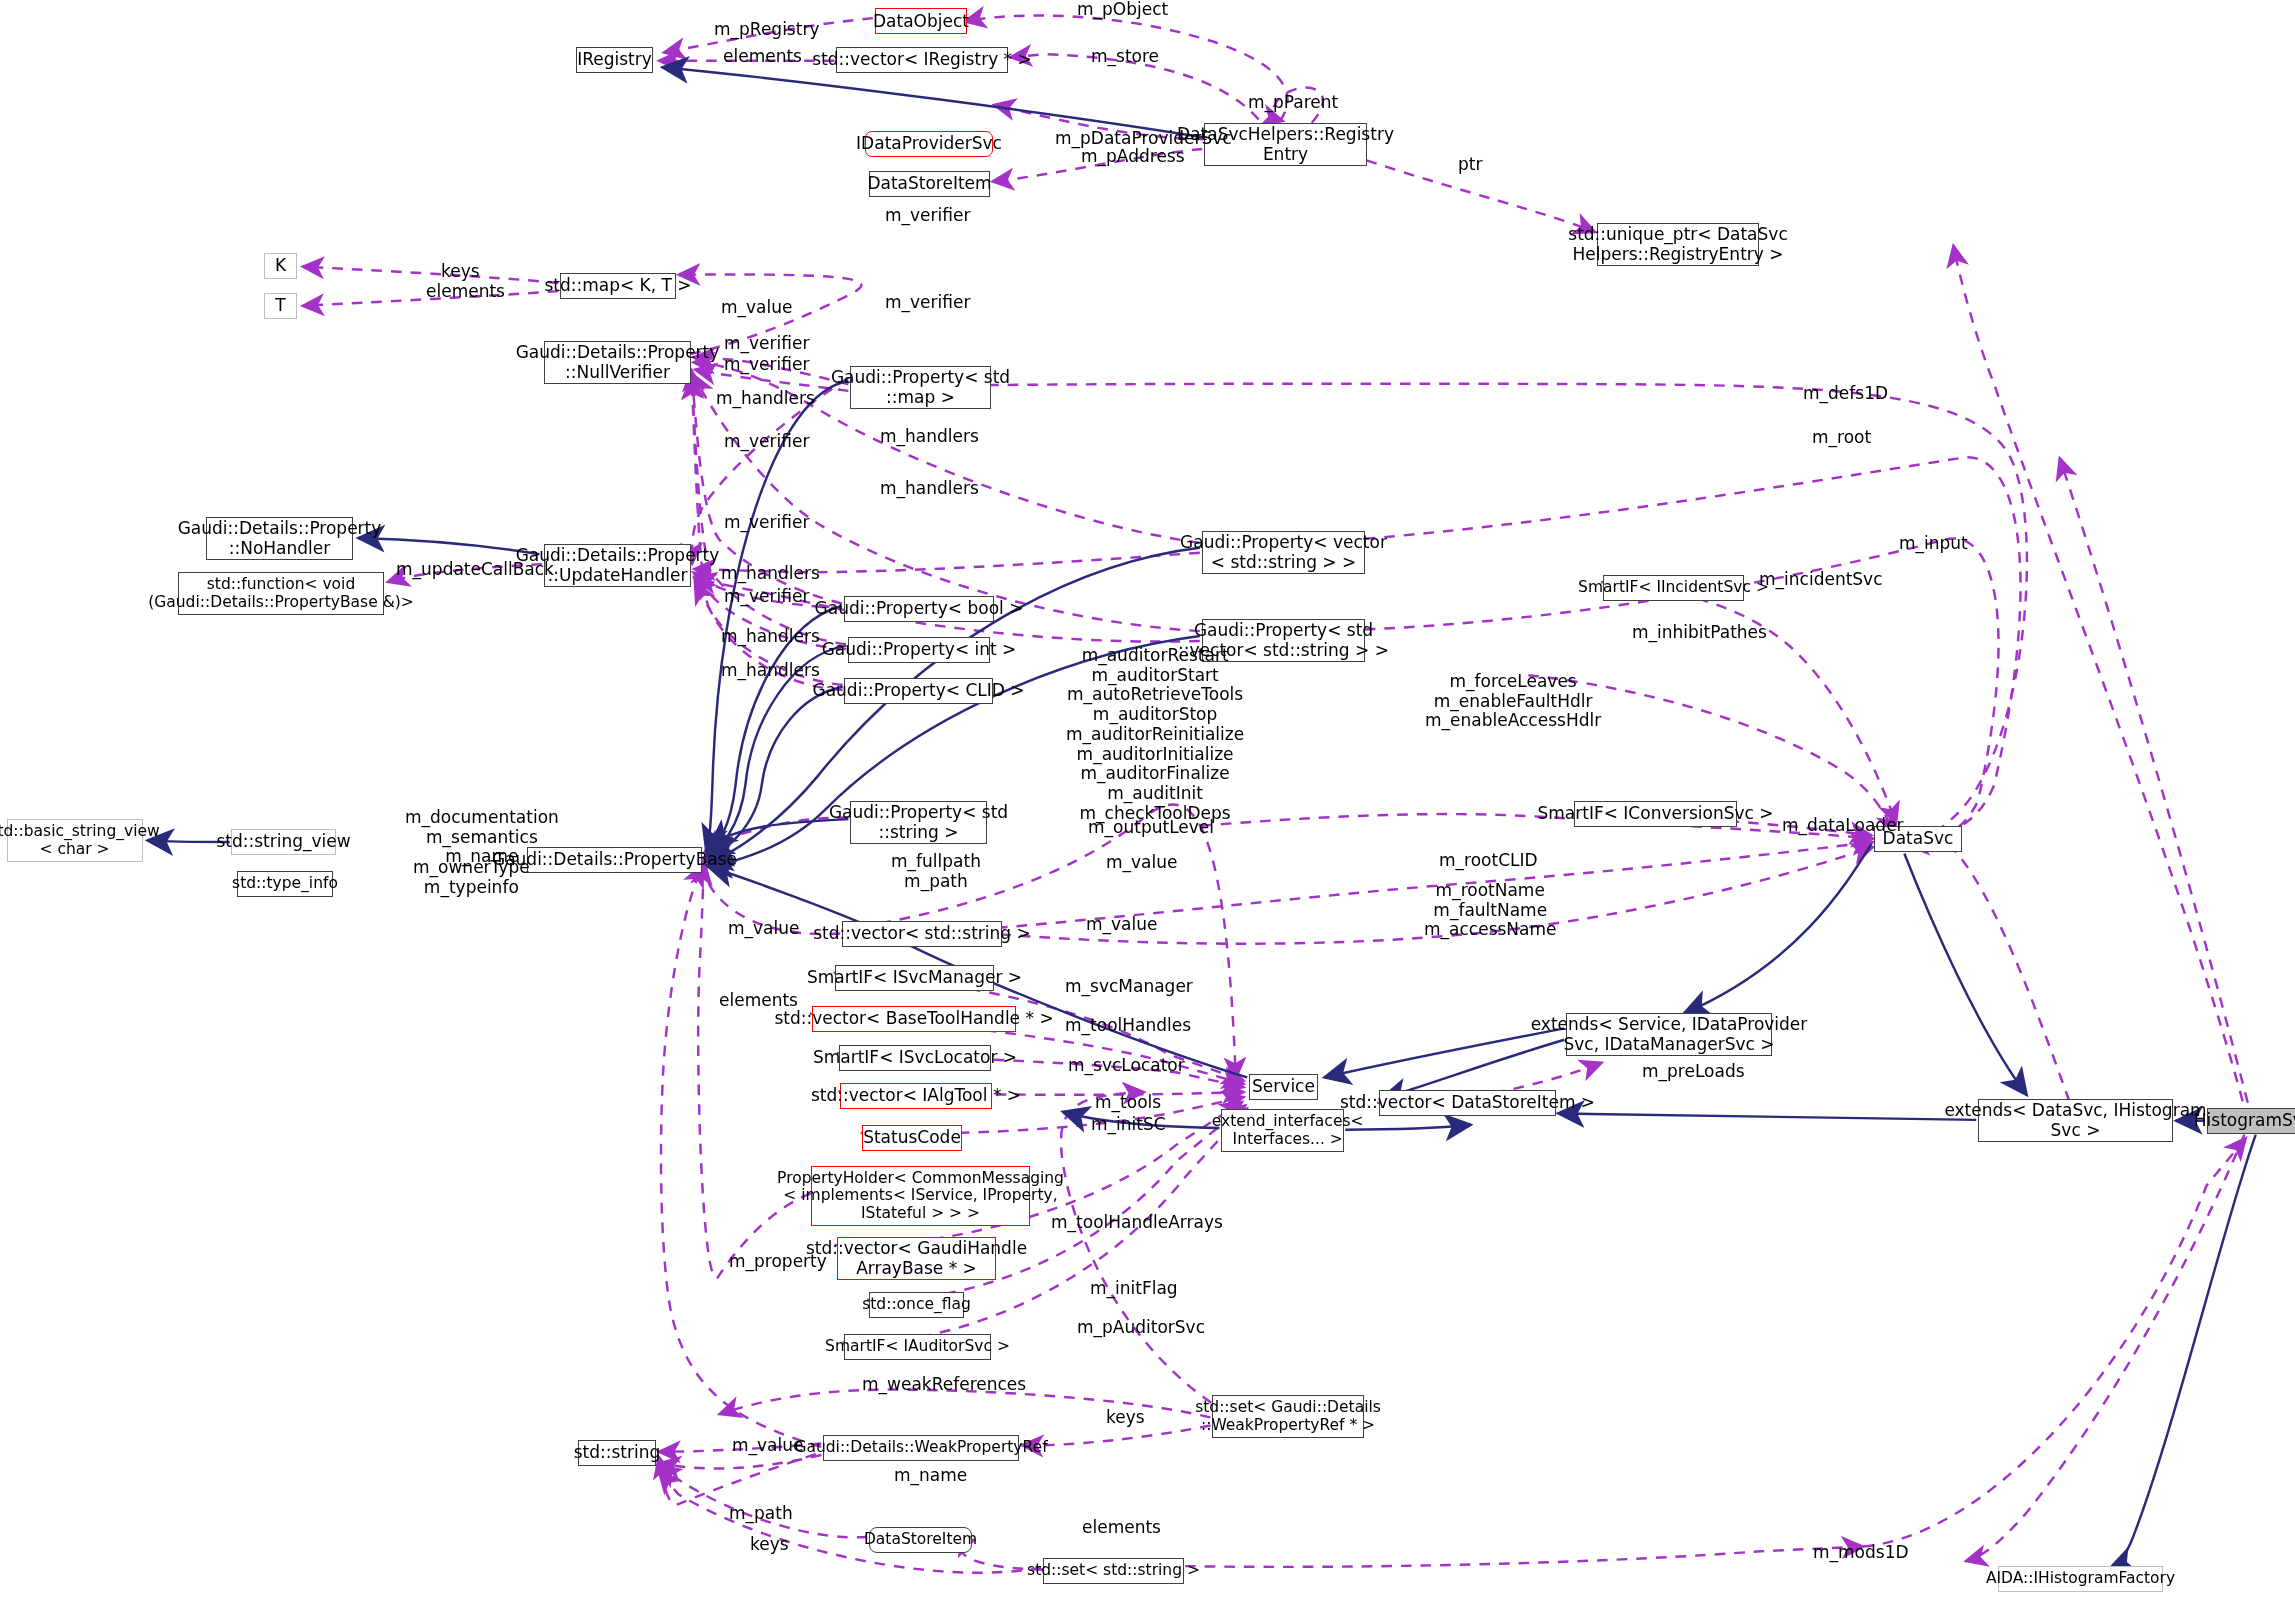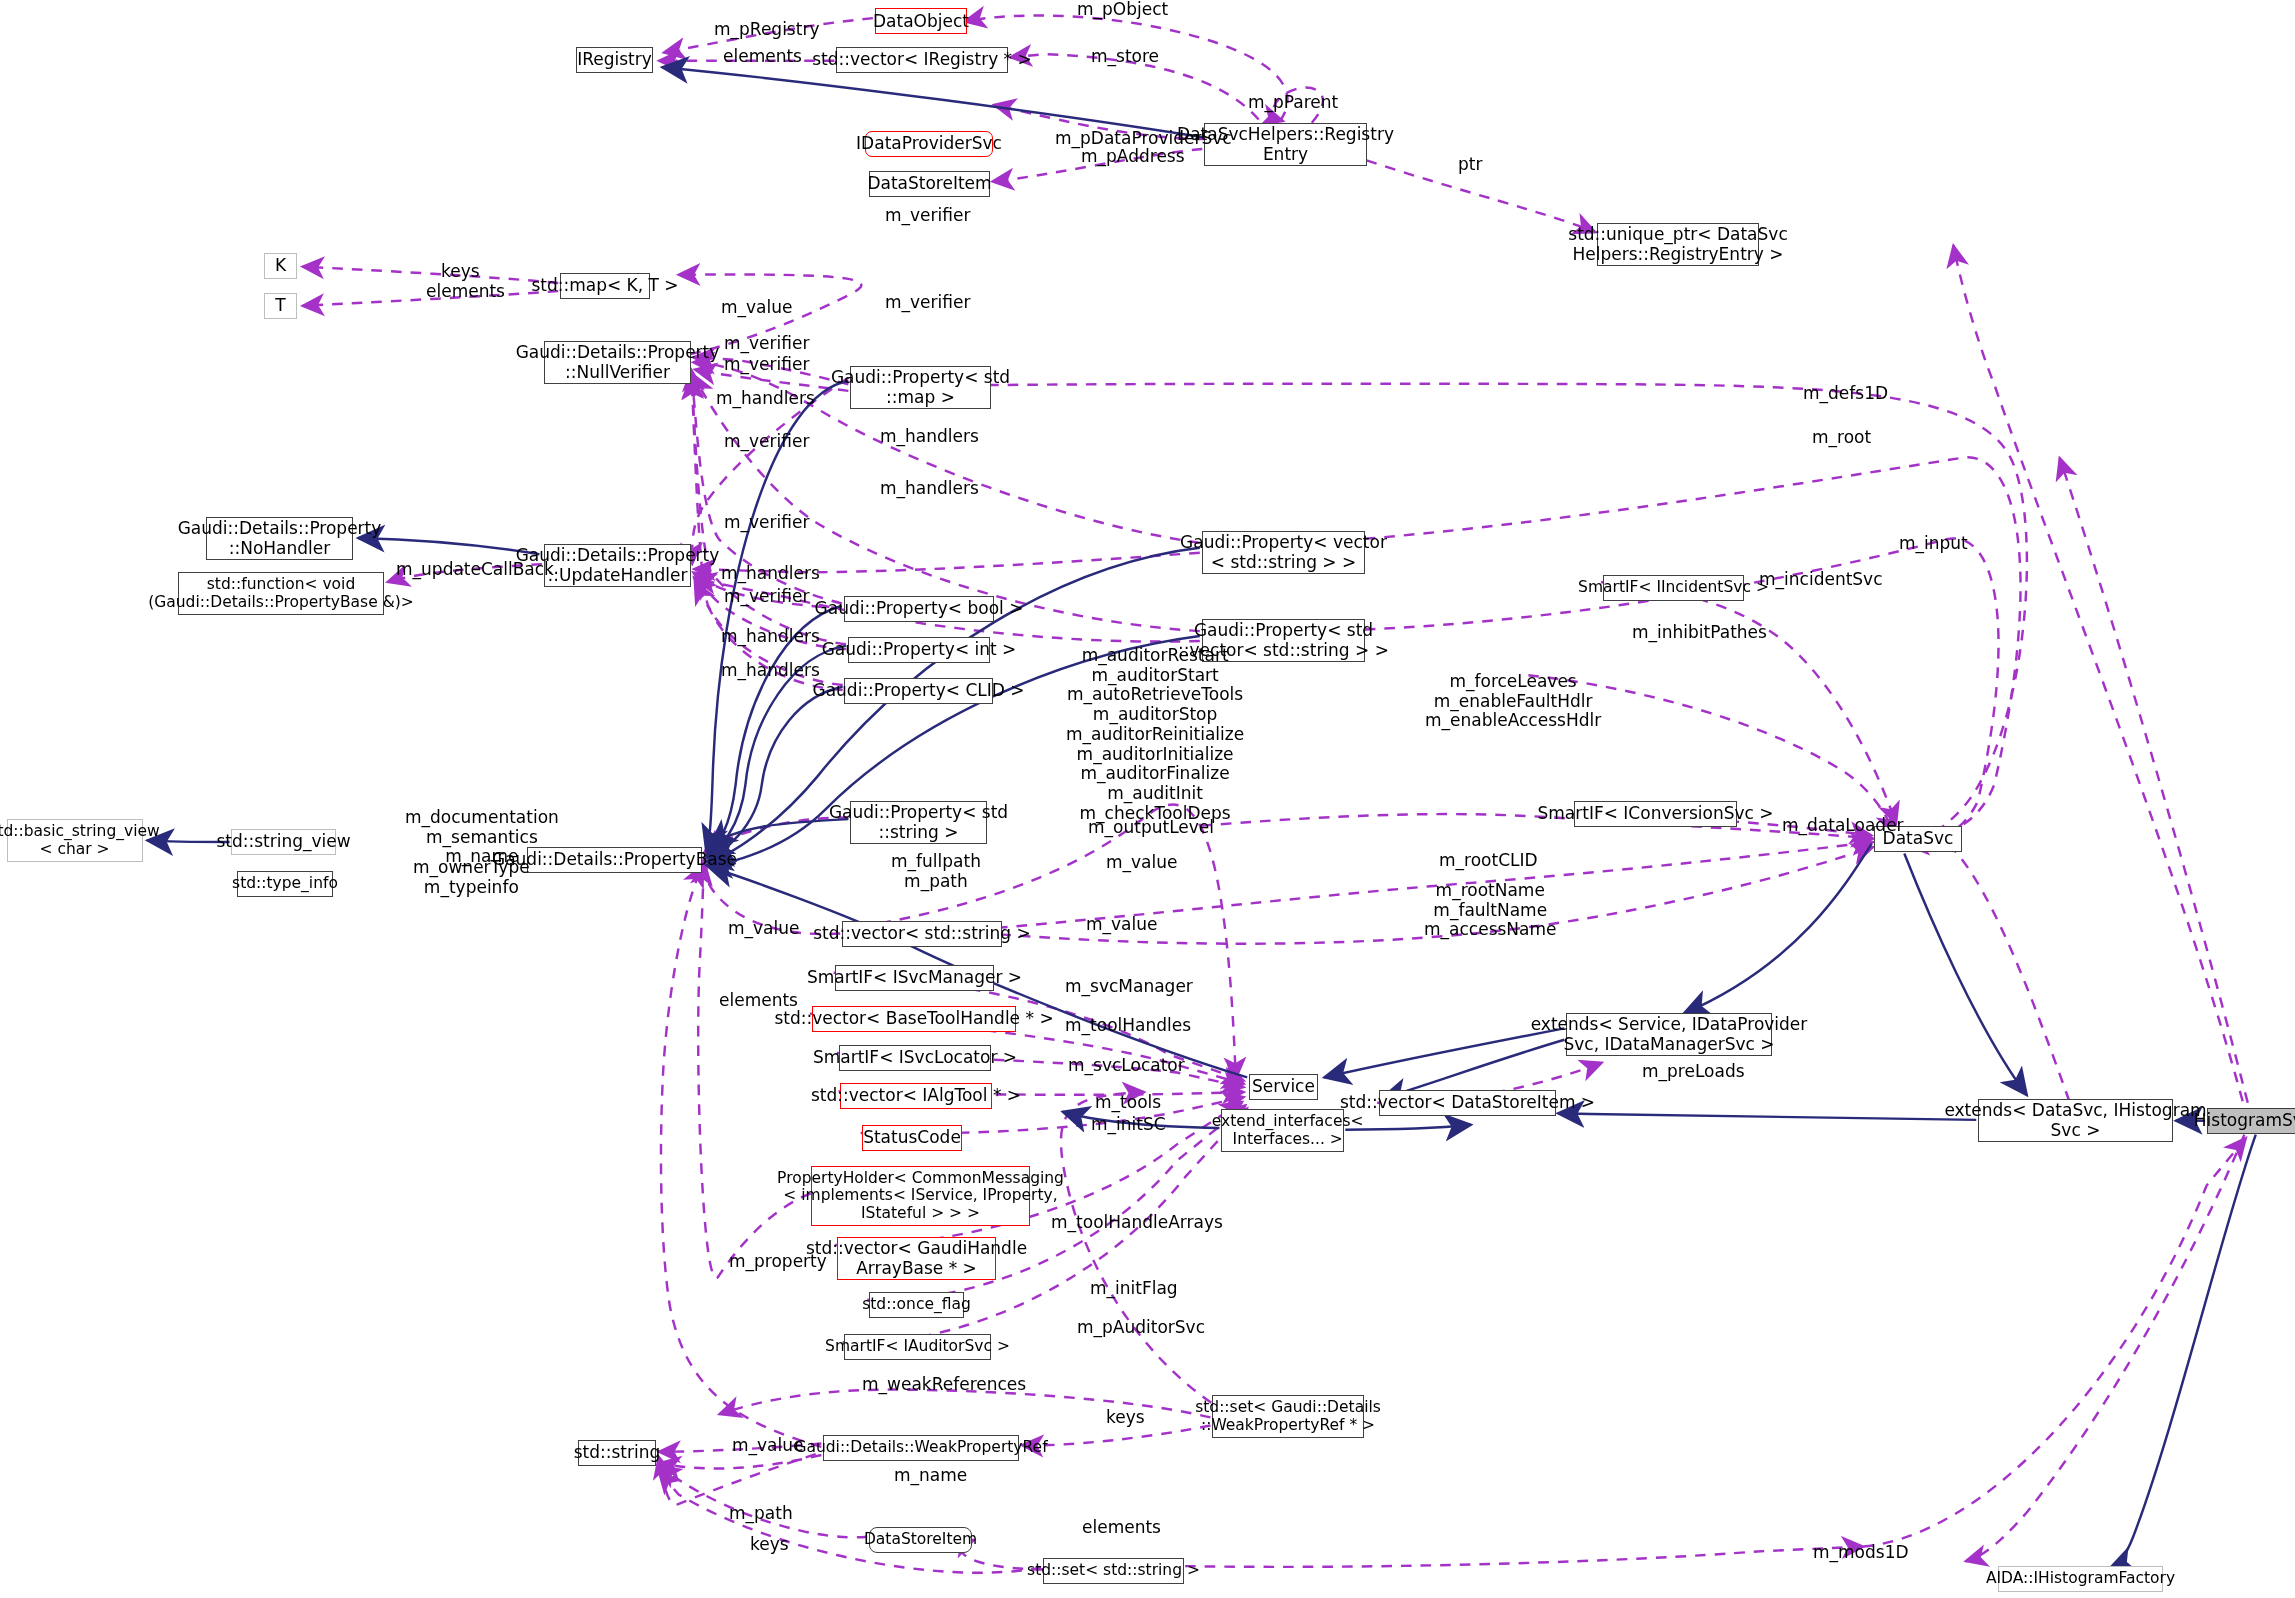--- a/index.html
+++ b/index.html
@@ -114,21 +114,21 @@
       <path d="M2330,1044 C2360,1120 2420,1260 2480,1340"></path>
       <path d="M1492,1380 C1400,1378 1340,1372 1300,1360"></path>
       <path d="M2698,1371 C2680,1371 2670,1371 2662,1371"></path>
       <path d="M2760,1388 C2720,1500 2660,1750 2610,1880 C2600,1906 2590,1916 2580,1920"></path>
       <path d="M1646,1382 C1700,1382 1760,1380 1800,1376"></path>
     </g>
   </svg>
 
   <div class="node grey-border" style="left:264px;top:253px;width:33px;height:26px;"><span>K</span></div>
   <div class="node grey-border" style="left:264px;top:293px;width:33px;height:26px;"><span>T</span></div>
-  <div class="node" style="left:560px;top:273px;width:90px;height:26px;"><span>std::map&lt; K, T &gt;</span></div>
+  <div class="node" style="left:560px;top:273px;width:116px;height:26px;"><span>std::map&lt; K, T &gt;</span></div>
   <div class="node" style="left:576px;top:47px;width:77px;height:26px;"><span>IRegistry</span></div>
   <div class="node red" style="left:875px;top:8.2px;width:92px;height:26px;"><span>DataObject</span></div>
   <div class="node" style="left:836px;top:47px;width:172px;height:26px;"><span>std::vector&lt; IRegistry * &gt;</span></div>
   <div class="node" style="left:1204px;top:123px;width:163px;height:43px;"><span>DataSvcHelpers::Registry
 Entry</span></div>
   <div class="node red" style="left:865px;top:131px;width:128px;height:26px;border-radius:7px;"><span>IDataProviderSvc</span></div>
   <div class="node" style="left:869px;top:171px;width:121px;height:26px;"><span>DataStoreItem</span></div>
   <div class="node" style="left:1597px;top:223px;width:162px;height:43px;"><span>std::unique_ptr&lt; DataSvc
 Helpers::RegistryEntry &gt;</span></div>
   <div class="node" style="left:544px;top:341px;width:147px;height:43px;"><span>Gaudi::Details::Property

